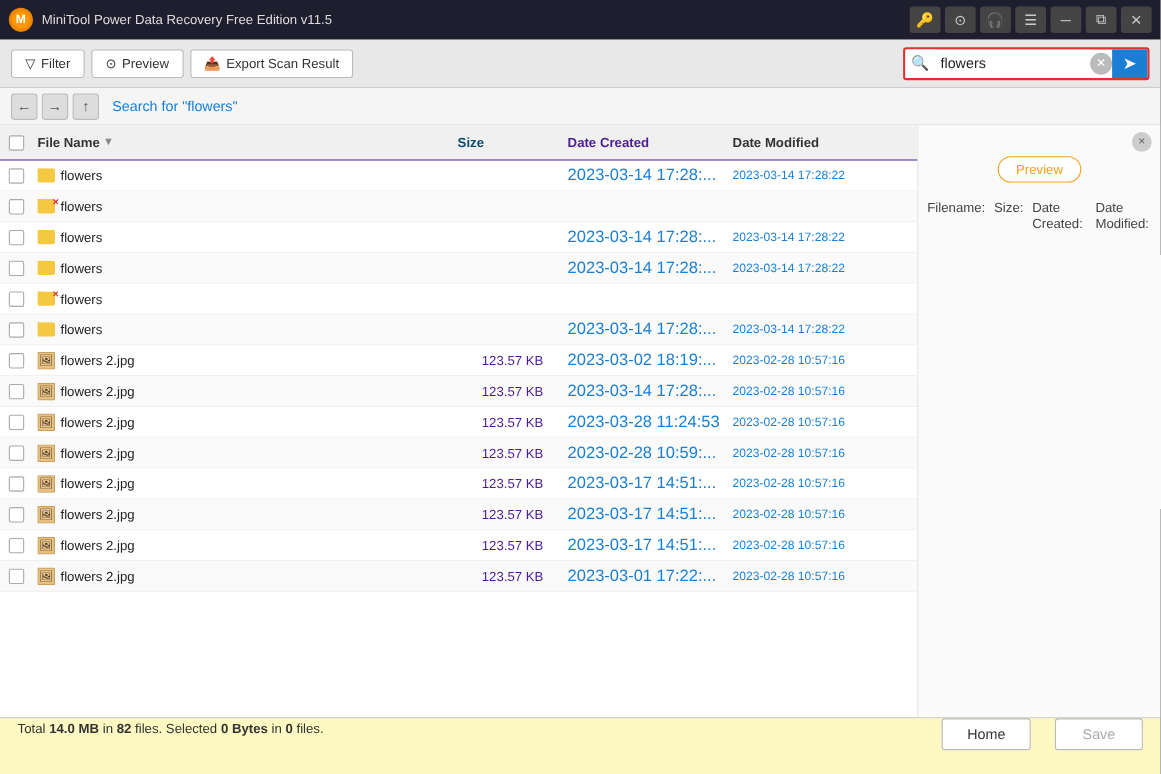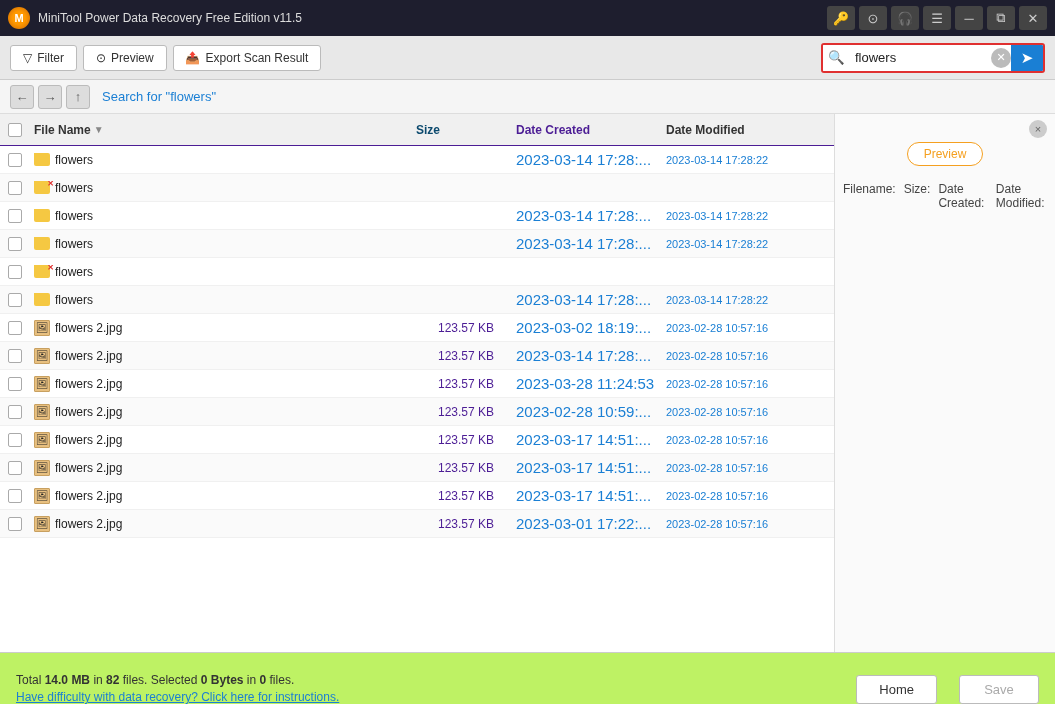--- a/index.html
+++ b/index.html
@@ -186,25 +186,25 @@
     .preview-btn {
       border: 1px solid #f5a020; background: #fff; color: #f5a020;
       border-radius: 12px; padding: 4px 16px; font-size: 12px;
       cursor: pointer; align-self: center; margin-top: 20px; margin-bottom: 16px;
     }
     .preview-info { display: flex; flex-direction: row; gap: 8px; }
     .preview-info-row { font-size: 12px; color: #444; font-weight: 500; }
 
     
     .status-bar {
-      background: #bef264;
+      background: #fef9c3;
       border-top: 1px solid #ccc;
       height: 52px;
       display: flex;
-      align-items: flex-end;
+      align-items: flex-start;
       padding: 0 16px;
       flex-shrink: 0;
       justify-content: space-between;
     }
     .status-text { font-size: 12px; color: #333; line-height: 1.6; }
     .status-text b { font-weight: 700; }
     .status-link { color: #1a7fd4; text-decoration: underline; cursor: pointer; font-size: 12px; }
     .status-btns { display: flex; gap: 22px; }
     .status-btn {
       border: 1px solid #bbb; background: #fff;
@@ -480,21 +480,20 @@
       </div>
     </div>
 
   </div>
 
   <div class="status-bar">
     <div>
       <div class="status-text">
         <span>Total </span><b>14.0 MB</b><span> in </span><b>82</b><span> files.  Selected </span><b>0 Bytes</b><span> in </span><b>0</b><span> files.</span>
       </div>
-      <a class="status-link" href="#">Have difficulty with data recovery? Click here for instructions.</a>
     </div>
     <div class="status-btns">
       <button class="status-btn">Home</button>
       <button class="status-btn disabled">Save</button>
     </div>
   </div>
 
 </div>
 
 </body></html>

